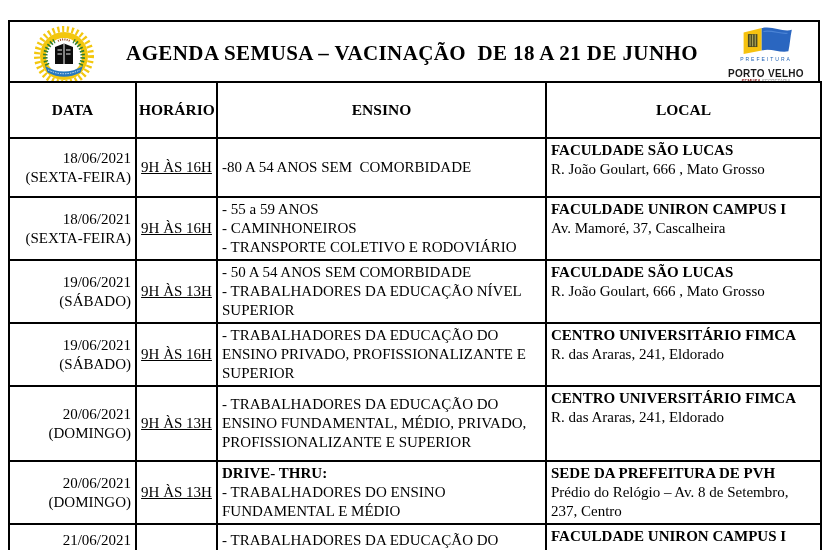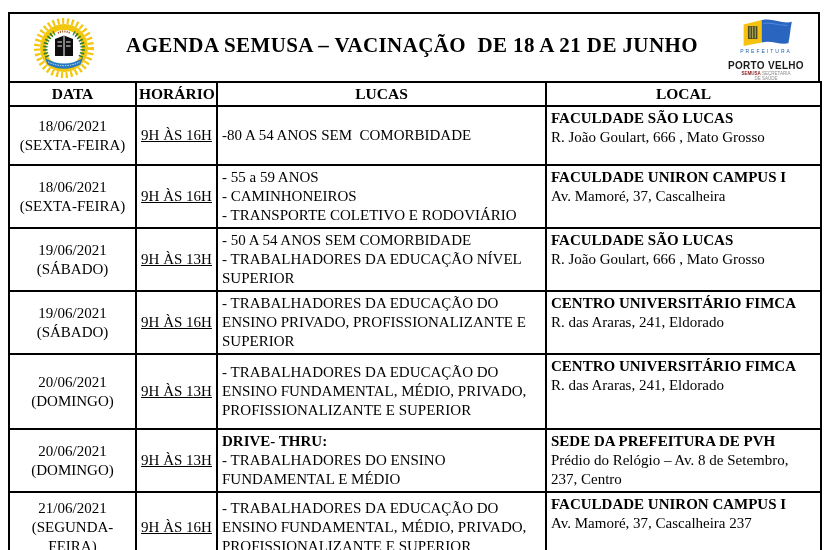--- a/index.html
+++ b/index.html
@@ -3,21 +3,21 @@
 <meta charset="utf-8">
 <style>
   html,body{margin:0;padding:0;background:#fff;}
   .sheet{
     position:relative;width:830px;height:550px;background:#ffffff;
     font-family:"Liberation Serif","DejaVu Serif",serif;color:#000;
     overflow:hidden;
   }
   
   .header-box{
-    position:absolute;left:8px;top:12px;width:812px;height:75px;
+    position:absolute;left:8px;top:20px;width:812px;height:75px;
     border:2px solid #000;box-sizing:border-box;
     display:flex;align-items:center;background:#fff;
   }
   .crest{flex:0 0 auto;margin-left:22px;width:64px;height:66px;}
   .title{
     flex:1 1 auto;text-align:center;font-weight:bold;font-size:21px;
     letter-spacing:0.4px;white-space:pre-wrap;padding-bottom:8px;
   }
   .pvh-logo{flex:0 0 auto;margin-right:14px;width:76px;text-align:center;line-height:1;}
   .pvh-logo svg{display:block;margin:0 auto;}
@@ -28,24 +28,24 @@
   
   table.agenda{
     position:absolute;left:8px;top:81px;width:812px;
     border-collapse:collapse;table-layout:fixed;background:#fff;
   }
   table.agenda th,table.agenda td{
     border:2px solid #000;box-sizing:border-box;overflow:hidden;
   }
   table.agenda th{
     font-size:15.5px;font-weight:bold;text-align:center;
-    height:24px;padding:2px 2px;border-radius:11px;
+    height:24px;padding:18px 2px;border-radius:11px;
   }
   table.agenda td{font-size:15px;line-height:19px;padding:2px 4px;}
-  td.c-data{text-align:center;vertical-align:middle;white-space:pre-wrap;}
+  td.c-data{text-align:right;vertical-align:middle;white-space:pre-wrap;}
   td.c-horario{text-align:center;vertical-align:middle;padding:2px 2px;text-decoration:underline;}
   td.c-grupos{text-align:left;vertical-align:middle;white-space:pre-wrap;padding-left:5px;}
   td.c-local{text-align:left;vertical-align:top;padding:2px 5px;}
   .grupos-titulo{display:block;font-weight:bold;}
   .local-nome{display:block;font-weight:bold;white-space:pre-wrap;}
   .local-end{display:block;white-space:pre-wrap;}
   
   tbody tr:nth-child(1){height:59px;}
   tbody tr:nth-child(2){height:56px;}
   tbody tr:nth-child(3){height:55px;}
@@ -96,21 +96,21 @@
     <colgroup>
       <col style="width:127px">
         <col style="width:81px">
         <col style="width:329px">
         <col style="width:275px">
     </colgroup>
     <thead>
       <tr>
         <th>DATA</th>
         <th>HORÁRIO</th>
-        <th>LUCAS</th>
+        <th>ENSINO</th>
         <th>LOCAL</th>
       </tr>
     </thead>
     <tbody>
       <tr>
         <td class="c-data">18/06/2021
 (SEXTA-FEIRA)</td>
         <td class="c-horario">9H ÀS 16H</td>
         <td class="c-grupos"><span class="grupos-titulo"></span><span>-80 A 54 ANOS SEM  COMORBIDADE</span></td>
         <td class="c-local">

